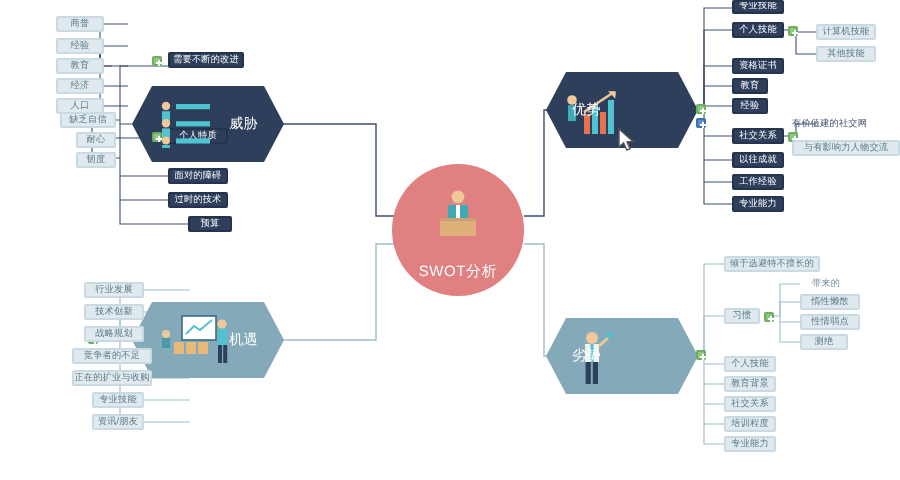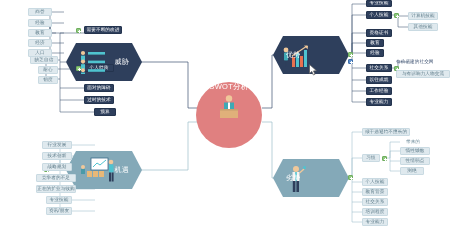--- a/index.html
+++ b/index.html
@@ -11,21 +11,21 @@
     position:relative;
   }
   #canvas{position:absolute;left:0;top:0;width:450px;height:231px;}
   svg.links{position:absolute;left:0;top:0;width:450px;height:231px;pointer-events:none;}
 
   
   .center-node{
     position:absolute;
     width:66px;height:66px;border-radius:50%;
     background:#e08080;
-    display:flex;flex-direction:column;align-items:center;
+    display:flex;flex-direction:column;align-items:center;justify-content:flex-end;
     box-sizing:border-box;padding-bottom:7px;
   }
   .center-label{
     color:#ffffff;font-size:7.5px;letter-spacing:.3px;white-space:nowrap;
   }
   .center-art{position:absolute;top:11px;left:50%;transform:translateX(-50%);}
 
   
   .hex{
     position:absolute;

